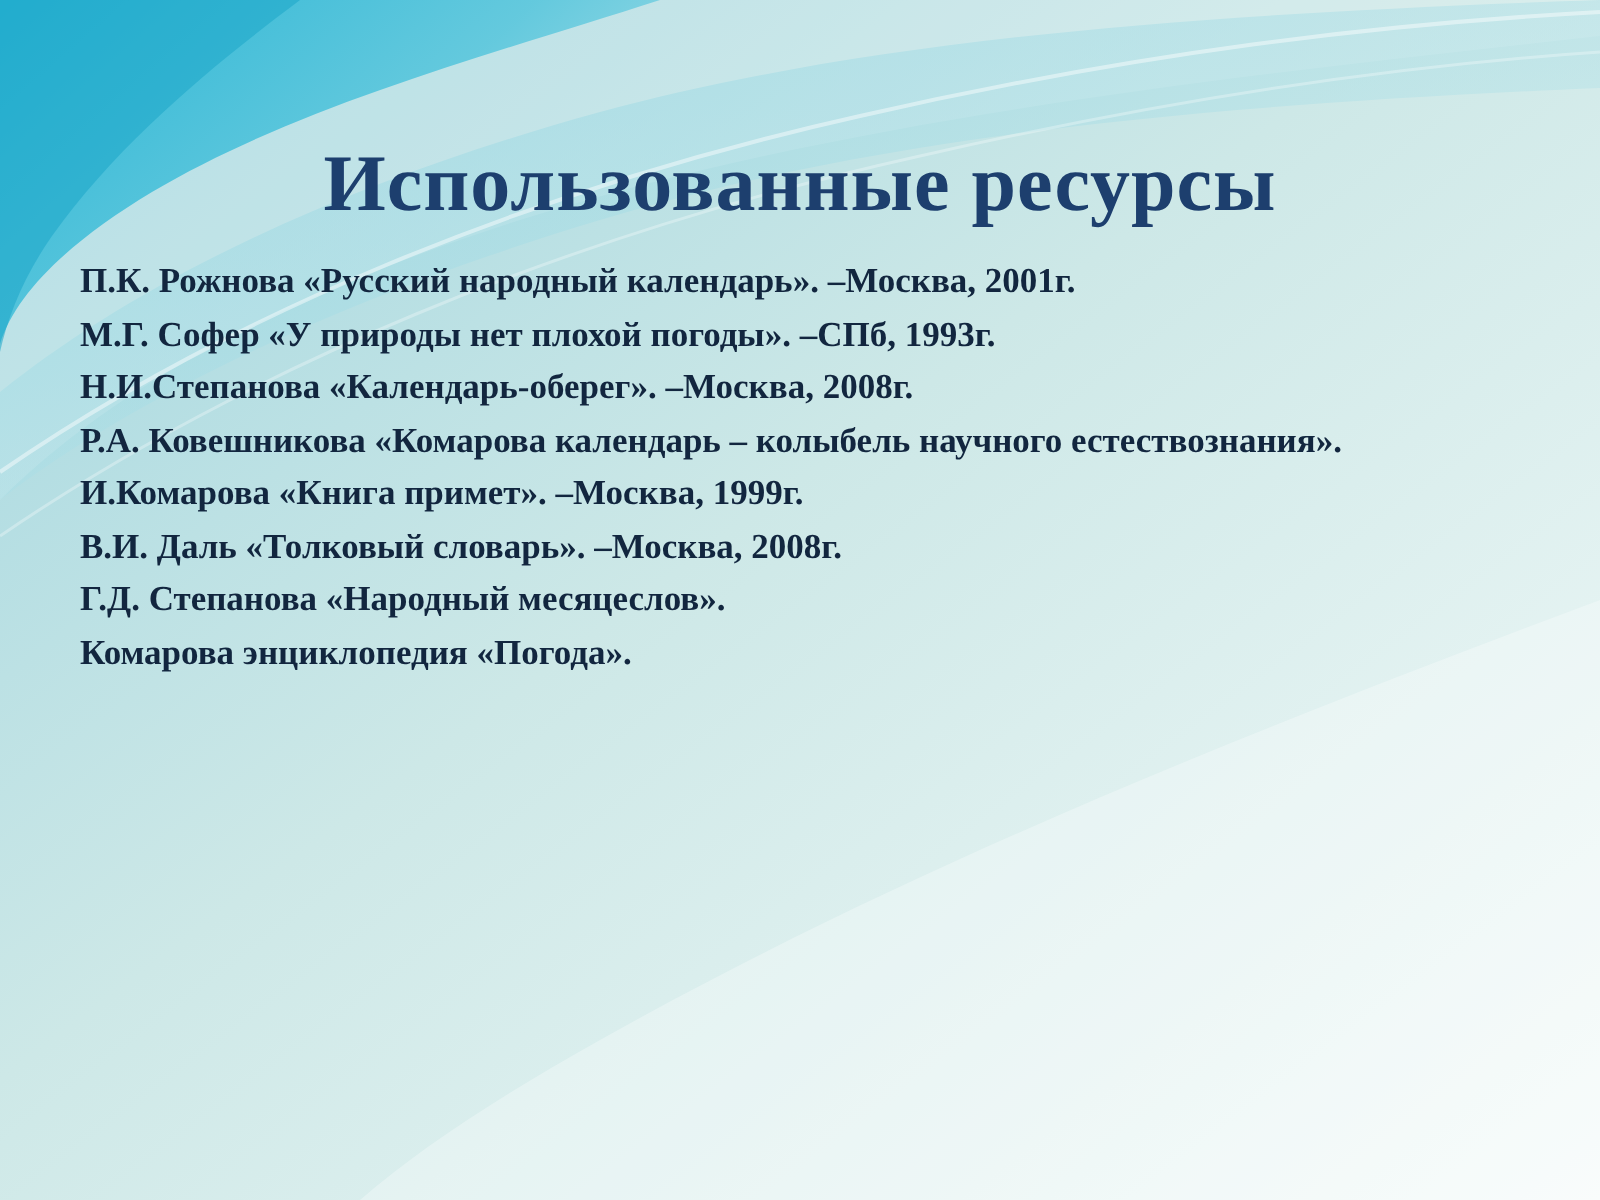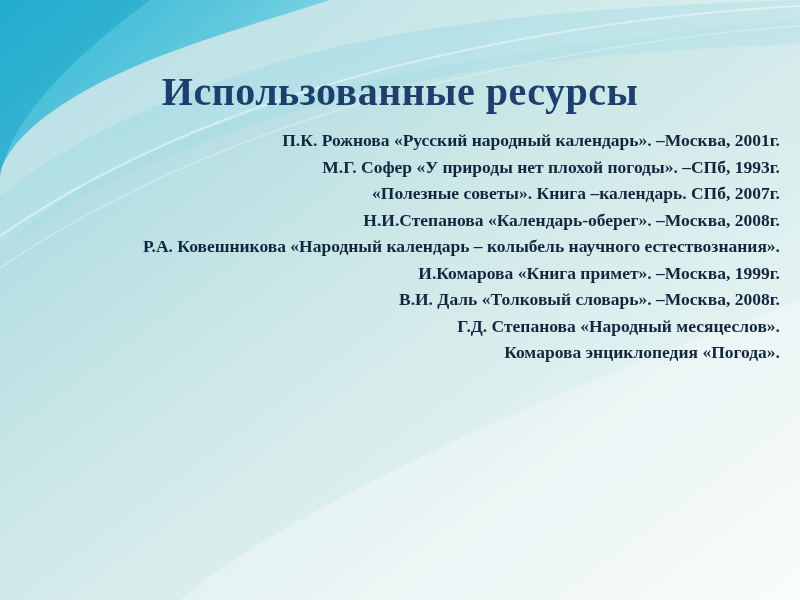--- a/index.html
+++ b/index.html
@@ -39,21 +39,20 @@
     font-weight: bold;
     color: #1d3f6e;
     letter-spacing: 0.5px;
     font-family: "Liberation Serif", serif;
   }
   .body-list {
     position: absolute;
     top: 127px;
     left: 40px;
     width: 740px;
-    text-align: right;
   }
   .body-list .line {
     font-size: 17.5px;
     font-weight: bold;
     color: #12263f;
     line-height: 26.5px;
     white-space: nowrap;
     font-family: "Liberation Serif", serif;
   }
 </style>
@@ -95,22 +94,21 @@
       <path d="M0,236 C110,160 260,96 430,58 C570,26 690,12 800,6" fill="none" stroke="#ffffff" stroke-width="2" opacity="0.45"></path>
       <path d="M0,268 C120,186 280,118 460,78 C600,46 710,32 800,26" fill="none" stroke="#ffffff" stroke-width="1.5" opacity="0.30"></path>
     </svg>
   </div>
 
   <div class="title">Использованные ресурсы</div>
 
   <div class="body-list">
     <div class="line">П.К. Рожнова «Русский народный календарь». –Москва, 2001г.</div>
     <div class="line">М.Г. Софер «У природы нет плохой погоды». –СПб, 1993г.</div>
-    <div class="line">«Полезные советы». Книга –календарь. СПб, 2007г.</div>
     <div class="line">Н.И.Степанова «Календарь-оберег». –Москва, 2008г.</div>
-    <div class="line">Р.А. Ковешникова «Народный календарь – колыбель научного естествознания».</div>
+    <div class="line">Р.А. Ковешникова «Комарова календарь – колыбель научного естествознания».</div>
     <div class="line">И.Комарова «Книга примет». –Москва, 1999г.</div>
     <div class="line">В.И. Даль «Толковый словарь». –Москва, 2008г.</div>
     <div class="line">Г.Д. Степанова «Народный месяцеслов».</div>
     <div class="line">Комарова энциклопедия «Погода».</div>
   </div>
 
 </div>
 
 </body></html>

